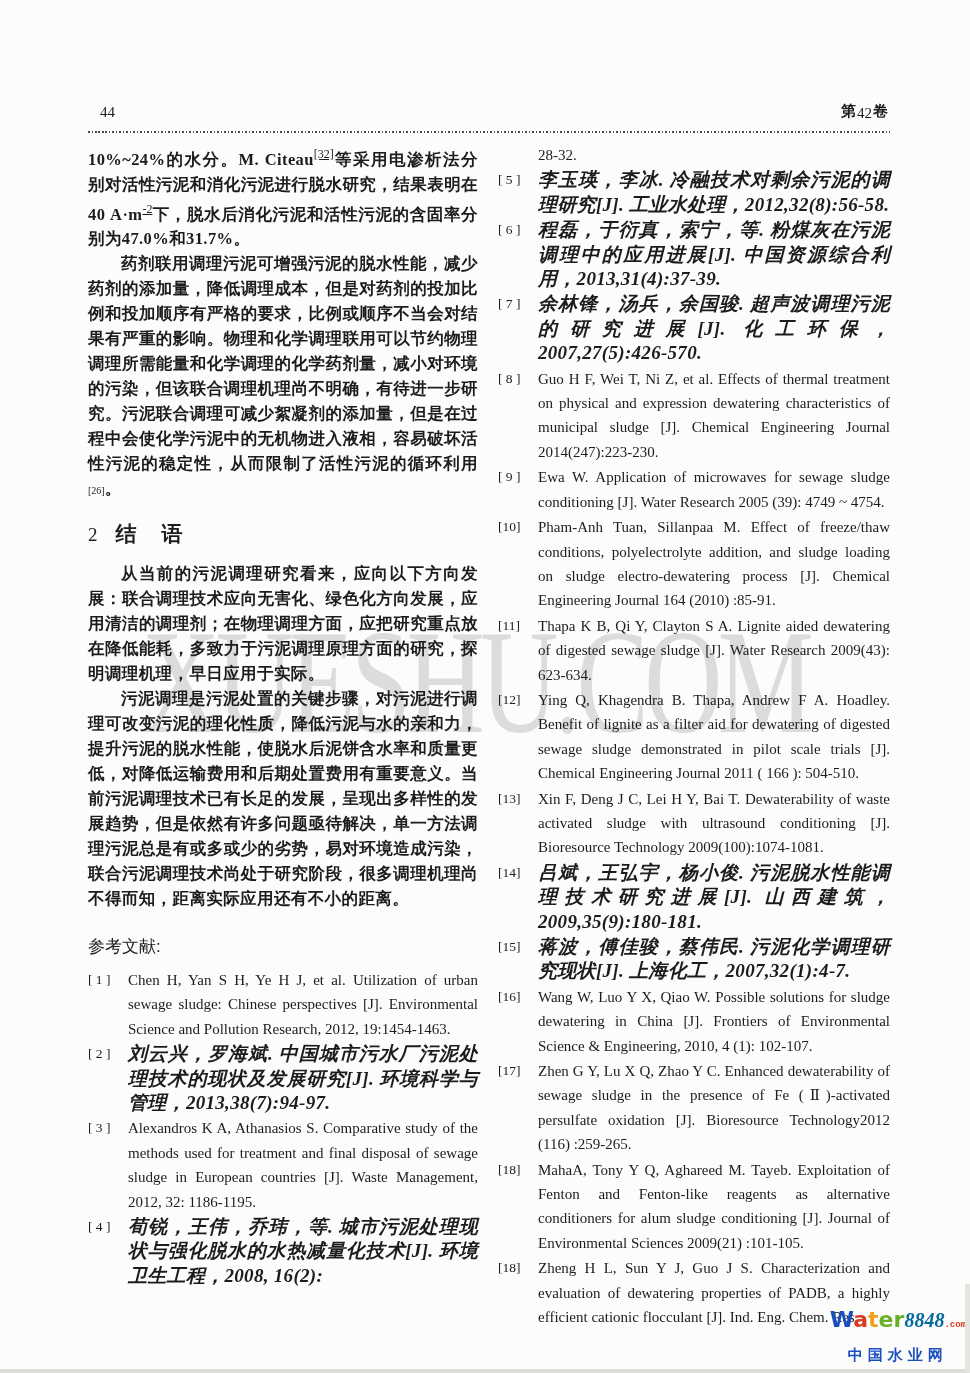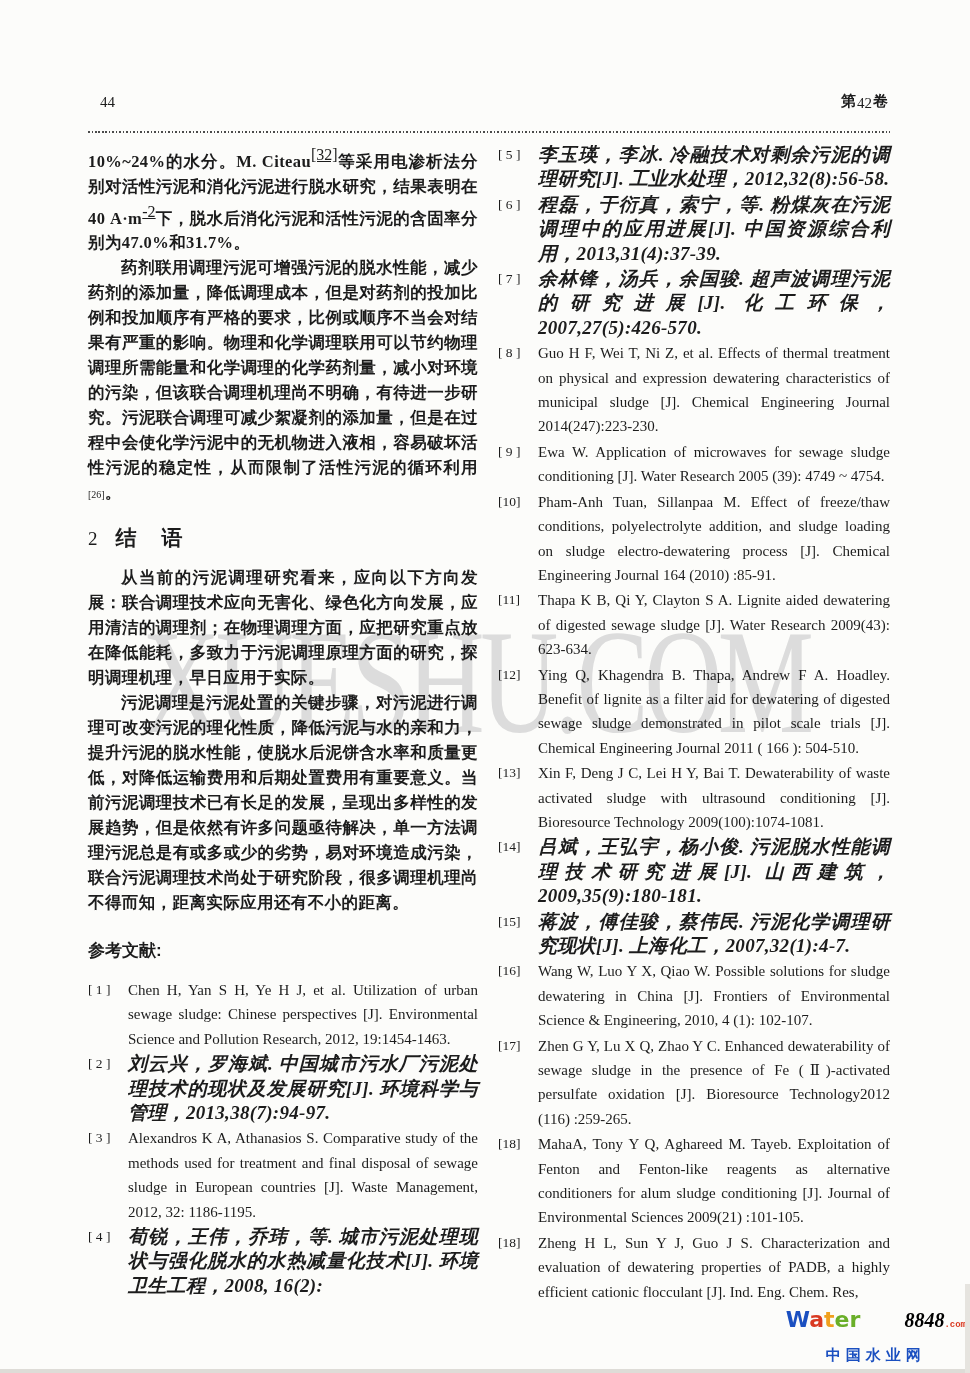--- a/index.html
+++ b/index.html
@@ -1,20 +1,20 @@
 <!DOCTYPE html>
 <html><head>
 <meta charset="utf-8">
 <style>
   html,body{margin:0;padding:0;background:#9a9a9a;}
   #page{position:relative;width:970px;height:1373px;background:#fcfcfa;margin:0 auto;
         overflow:hidden;font-family:"Liberation Serif","DejaVu Serif",serif;color:#1c1c1c;}
 
   
-  .hdr{position:absolute;top:88px;left:88px;width:800px;height:26px;z-index:2;}
+  .hdr{position:absolute;top:98px;left:88px;width:800px;height:26px;z-index:2;}
   .hdr .pageno{position:absolute;left:12px;top:6px;font-size:15px;}
   .hdr .jtitle{position:absolute;left:0;right:0;top:0;text-align:center;
                font-size:17px;font-weight:700;letter-spacing:7px;
                font-family:"Liberation Sans","DejaVu Sans",sans-serif;}
   .hdr .vol{position:absolute;right:0;top:4px;font-size:15px;font-weight:700;
             font-family:"Liberation Sans","DejaVu Sans",sans-serif;}
   .hdr .vol .volnum{font-family:"Liberation Serif",serif;font-weight:400;
                     position:relative;top:2px;padding:0 1px;}
   .hdr-rule{position:absolute;top:131px;left:88px;width:802px;height:2px;z-index:2;
             background:repeating-linear-gradient(90deg,#4a4a4a 0 1.5px,transparent 1.5px 3.5px);}
@@ -25,30 +25,30 @@
       font-family:"Liberation Serif","DejaVu Serif",serif;white-space:nowrap;user-select:none;}
 
   
   .col{position:absolute;top:142px;z-index:1;}
   .col-left{left:88px;width:390px;}
   .col-right{left:498px;width:392px;}
 
   .para{font-size:16.5px;line-height:25px;text-align:justify;font-weight:700;
         letter-spacing:0.4px;margin:0;}
   .para.indent{text-indent:2em;}
-  .cite-sup{font-size:16px;font-weight:400;vertical-align:super;letter-spacing:0;text-decoration:underline;}
+  .cite-sup{font-size:12px;font-weight:400;vertical-align:super;letter-spacing:0;text-decoration:underline;}
   .cite-sub{font-size:10px;font-weight:400;vertical-align:baseline;letter-spacing:0;}
 
   .sec-head{margin:17px 0 13px 0;font-size:21px;font-weight:700;
             font-family:"Liberation Sans","DejaVu Sans",sans-serif;}
   .sec-head .sec-num{font-family:"Liberation Serif",serif;font-weight:400;
                      font-size:19px;margin-right:18px;}
   .sec-head .sec-title{letter-spacing:2px;}
 
-  .refs-title{margin:24px 0 16px 0;font-size:17px;font-weight:700;
+  .refs-title{margin:24px 0 10px 0;font-size:17px;font-weight:400;
               font-family:"Liberation Sans","DejaVu Sans",sans-serif;}
 
   .ref{display:flex;font-size:15px;line-height:24.4px;margin:1px 0;}
   .ref-num{width:40px;flex-shrink:0;font-size:13.5px;letter-spacing:0;}
   .ref-text{flex:1;text-align:justify;}
   .ref[data-lang="zh"] .ref-text{font-weight:700;font-size:19px;letter-spacing:0.3px;font-style:italic;}
   .ref[data-lang="en"] .ref-text{font-weight:400;}
 
   
   .logo{position:absolute;right:4px;bottom:8px;z-index:3;text-align:center;
@@ -102,20 +102,24 @@
       <span class="ref-num">[ 3 ]</span>
       <span class="ref-text">Alexandros K A, Athanasios S. Comparative study of the methods used for treatment and final disposal of sewage sludge in European countries [J]. Waste Management, 2012, 32: 1186-1195.</span>
     </div>
     <div class="ref" data-lang="zh">
       <span class="ref-num">[ 4 ]</span>
       <span class="ref-text">荀锐，王伟，乔玮，等. 城市污泥处理现状与强化脱水的水热减量化技术[J]. 环境卫生工程，2008, 16(2):</span>
     </div>
   </div>
 
   <div class="col col-right">
+    <div class="ref" data-lang="en">
+      <span class="ref-num"></span>
+      <span class="ref-text">28-32.</span>
+    </div>
     <div class="ref" data-lang="zh">
       <span class="ref-num">[ 5 ]</span>
       <span class="ref-text">李玉瑛，李冰. 冷融技术对剩余污泥的调理研究[J]. 工业水处理，2012,32(8):56-58.</span>
     </div>
     <div class="ref" data-lang="zh">
       <span class="ref-num">[ 6 ]</span>
       <span class="ref-text">程磊，于衍真，索宁，等. 粉煤灰在污泥调理中的应用进展[J]. 中国资源综合利用，2013,31(4):37-39.</span>
     </div>
     <div class="ref" data-lang="zh">
       <span class="ref-num">[ 7 ]</span>
@@ -166,20 +170,20 @@
       <span class="ref-text">MahaA, Tony Y Q, Aghareed M. Tayeb. Exploitation of Fenton and Fenton-like reagents as alternative conditioners for alum sludge conditioning [J]. Journal of Environmental Sciences 2009(21) :101-105.</span>
     </div>
     <div class="ref" data-lang="en">
       <span class="ref-num">[18]</span>
       <span class="ref-text">Zheng H L, Sun Y J, Guo J S. Characterization and evaluation of dewatering properties of PADB, a highly efficient cationic flocculant [J]. Ind. Eng. Chem. Res,</span>
     </div>
   </div>
 
   <div class="logo">
     <div class="word">
-      <span style="color: rgb(26, 79, 192);">W</span><span style="color: rgb(217, 58, 34);">a</span><span style="color: rgb(240, 160, 30);">t</span><span style="color: rgb(106, 175, 40);">e</span><span style="color: rgb(106, 175, 40);">r</span><span class="digits" style="color: #000000; margin-left: 44px;">8848</span><span class="dotcom" style="color: rgb(217, 58, 34);">.com</span>
+      <span style="color: rgb(26, 79, 192);">W</span><span style="color: rgb(217, 58, 34);">a</span><span style="color: rgb(240, 160, 30);">t</span><span style="color: rgb(106, 175, 40);">e</span><span style="color: rgb(106, 175, 40);">r</span><span class="digits" style="color: #0369a1;">8848</span><span class="dotcom" style="color: rgb(217, 58, 34);">.com</span>
     </div>
     <div class="subtitle" style="color: rgb(26, 79, 192);">中国水业网</div>
   </div>
 
   <div class="edge-bottom"></div>
   <div class="edge-right"></div>
 </div>
 
 </body></html>

